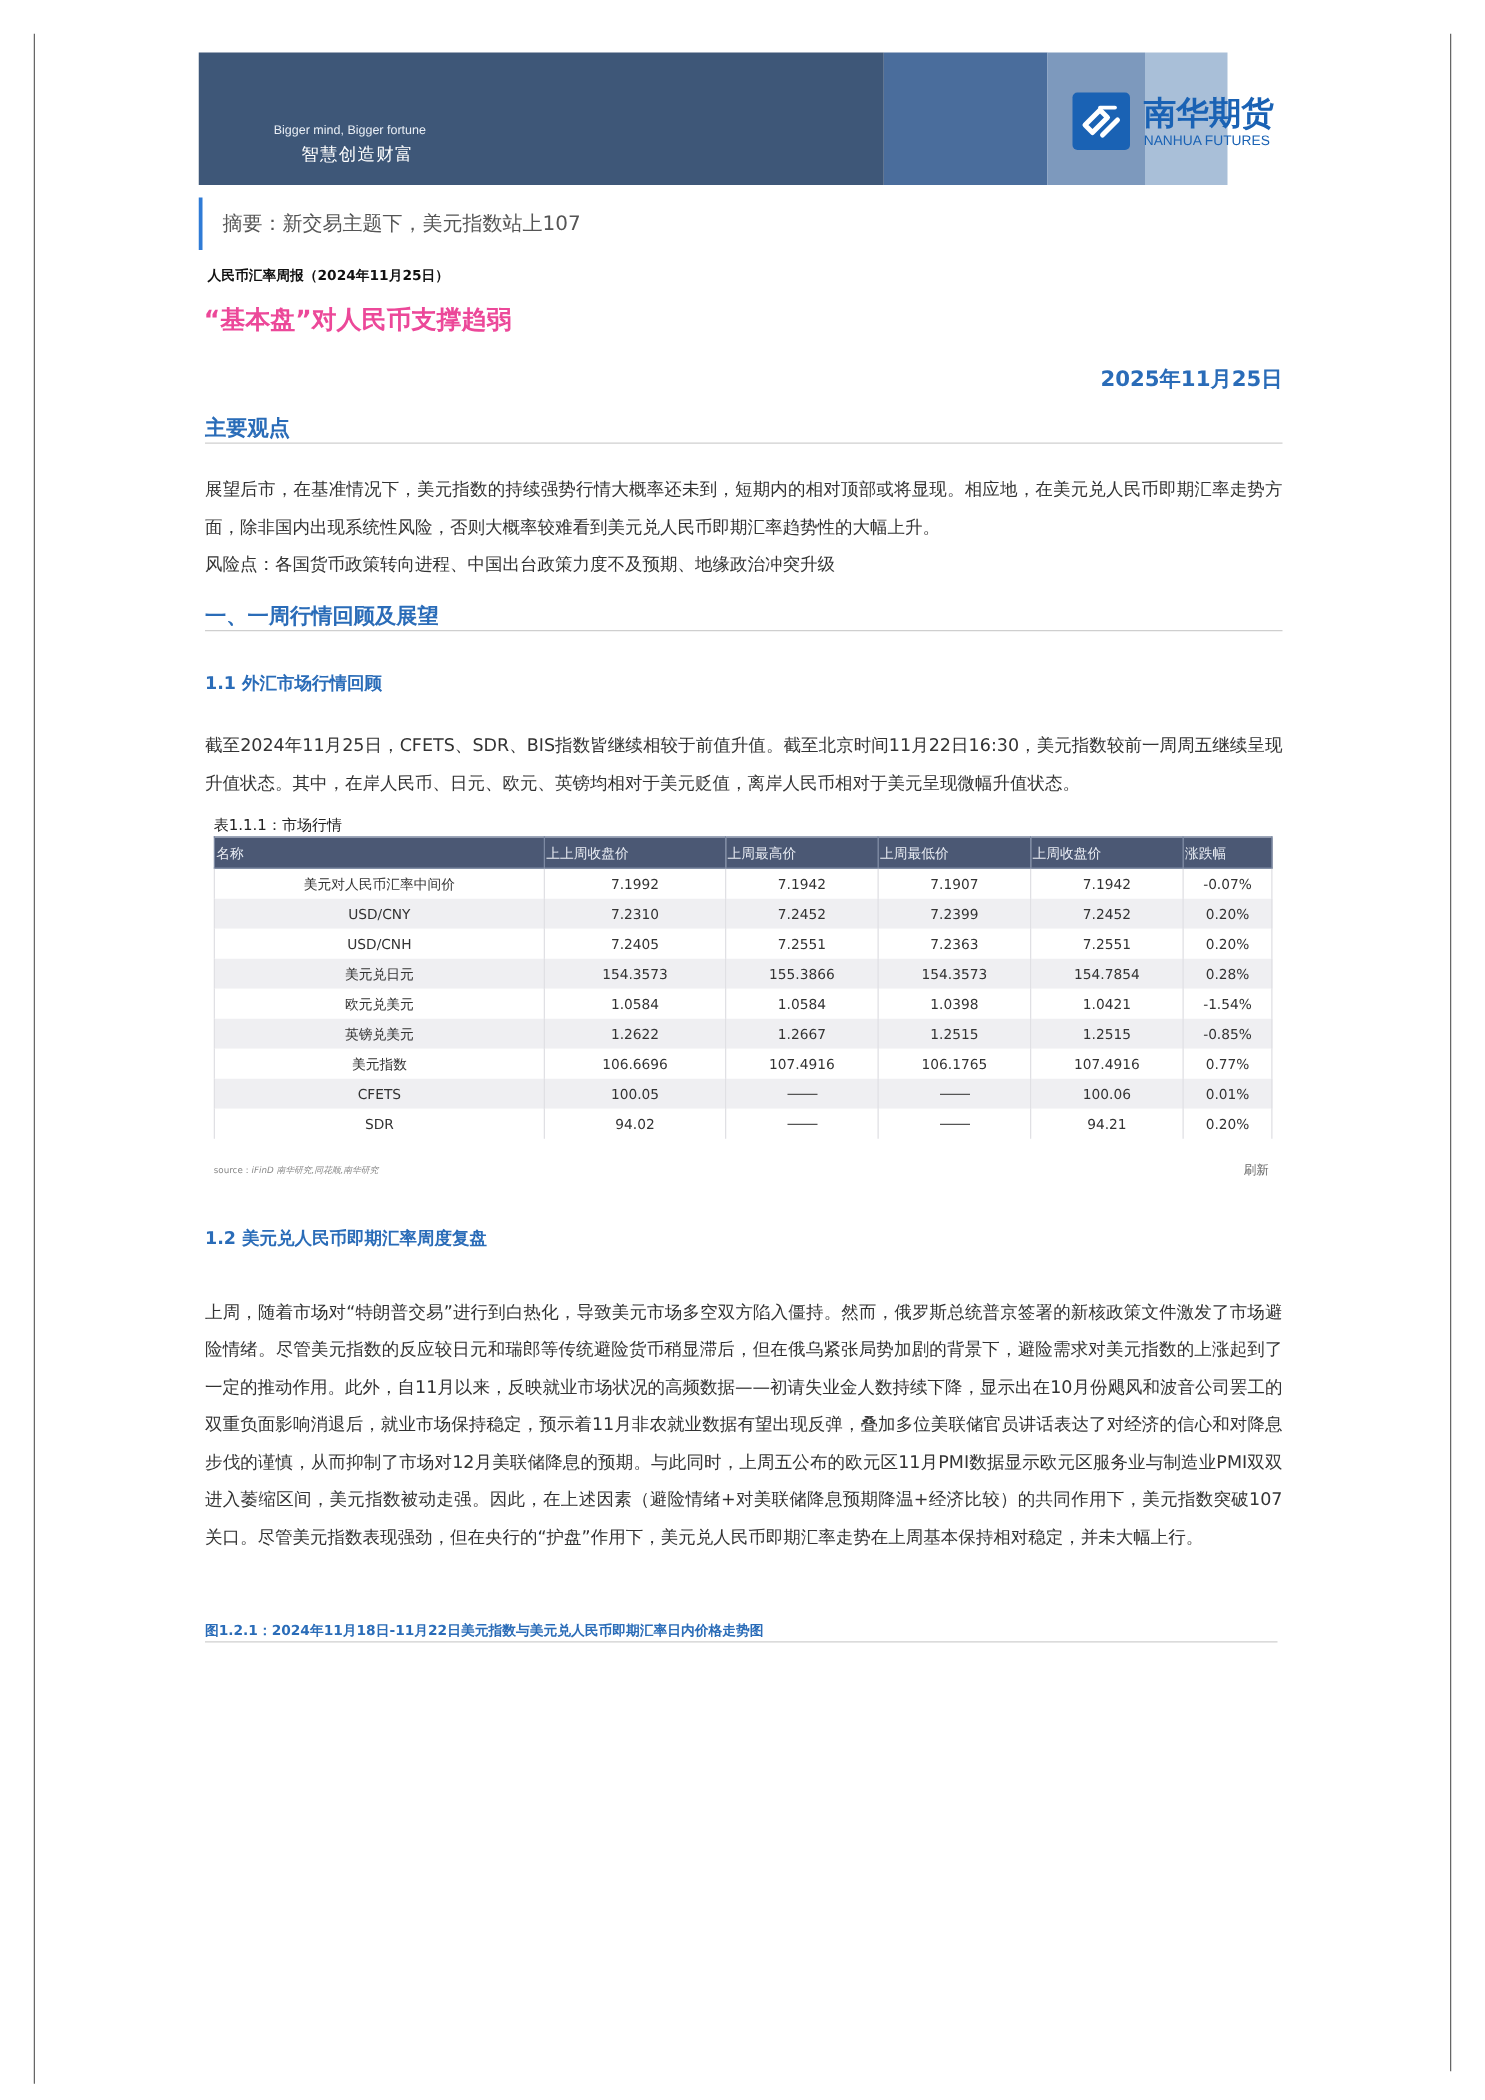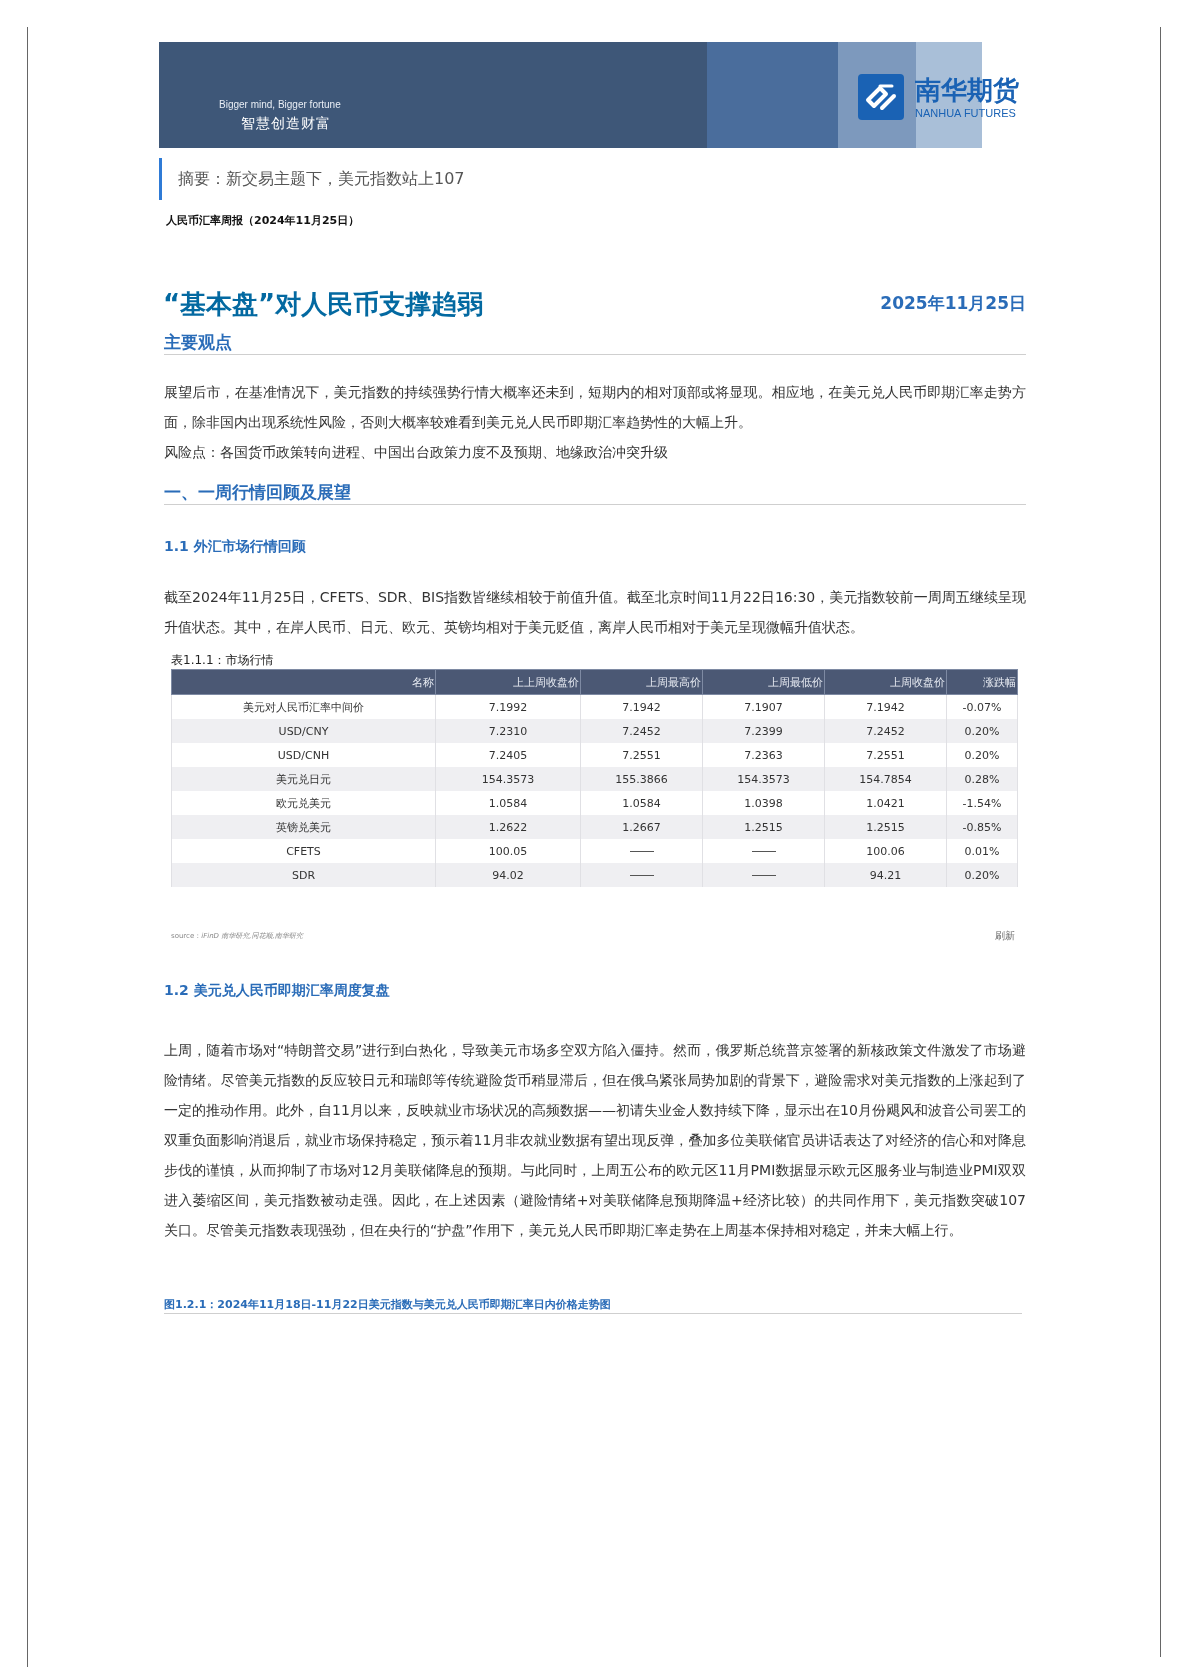--- a/index.html
+++ b/index.html
@@ -15,33 +15,33 @@
   .banner-right { width:66px; height:100%; background:#a9bfd8; }
   .slogan-en { position:absolute; left:60px; top:57px; color:#e9eef5; font-size:10px; font-family:"Liberation Sans", sans-serif; }
   .slogan-cn { position:absolute; left:82px; top:73px; color:#ffffff; font-size:14px; letter-spacing:1px; }
   .logo-mark { position:absolute; left:20px; top:32px; width:46px; height:46px; background:#1a62b4; border-radius:4px; }
   .logo-mark svg { width:46px; height:46px; }
   .logo-cn { position:absolute; left:77px; top:31px; color:#1a62b4; font-size:26px; font-weight:bold; white-space:nowrap; }
   .logo-en { position:absolute; left:77px; top:65px; color:#1a62b4; font-size:11px; font-weight:normal; font-family:"Liberation Sans", sans-serif; white-space:nowrap; }
 
   .summary { position:absolute; left:159px; top:158px; height:42px; border-left:3px solid #2f7bd6; padding-left:16px; line-height:42px; font-size:16px; color:#555; }
   .report-tag { position:absolute; left:166px; top:213px; font-size:11px; font-weight:bold; color:#111; }
-  .main-title { position:absolute; left:163px; top:242px; font-size:26px; font-weight:bold; color:#0369a1;margin-top:45px; }
+  .main-title { position:absolute; left:163px; top:242px; font-size:20px; font-weight:bold; color:#ec4899; }
   .report-date { position:absolute; right:162px; top:292px; font-size:17px; font-weight:bold; color:#2a6cb8; }
 
   .h-section { position:absolute; left:164px; font-weight:bold; color:#2a6cb8; }
   .h-rule { position:absolute; left:164px; width:862px; height:1px; background:#cfcfcf; }
   .h1 { font-size:17px; }
   .h2 { font-size:14px; }
 
   .para { position:absolute; left:164px; width:862px; font-size:14px; line-height:30px; color:#333; text-align:justify; }
 
   .table-caption { position:absolute; left:171px; top:652px; font-size:12px; color:#222; }
   table.mkt { position:absolute; left:171px; top:669px; width:847px; border-collapse:collapse; font-size:11px; font-family:"DejaVu Sans", sans-serif; }
-  table.mkt th { background:#4b5874; color:#e8ecf3; font-weight:normal; height:22px; border:1px solid #7e8aa3; text-align:right; }
+  table.mkt th { background:#4b5874; color:#e8ecf3; font-weight:normal; height:22px; border:1px solid #7e8aa3; text-align:left; }
   table.mkt td { height:22px; text-align:center; color:#333; border-left:1px solid #e0e0e4; border-right:1px solid #e0e0e4; }
   table.mkt tr:nth-child(even) td { background:#efeff2; }
   table.mkt tr:nth-child(odd) td { background:#ffffff; }
   .dash { display:inline-block; width:24px; height:1px; background:#555; vertical-align:middle; }
   .table-source { position:absolute; left:171px; top:931px; font-size:7px; color:#888;text-align:center; }
   .table-source i { font-style:italic; }
   .refresh { position:absolute; left:995px; top:929px; font-size:10px; color:#666; }
 
   .fig-caption { position:absolute; left:164px; top:1297px; font-size:11px; font-weight:bold; color:#2a6cb8; }
   .fig-rule { position:absolute; left:164px; top:1313px; width:858px; height:1px; background:#cfcfcf; }
@@ -143,20 +143,28 @@
       </tr>
       <tr>
         <td>英镑兑美元</td>
         <td>1.2622</td>
         <td>1.2667</td>
         <td>1.2515</td>
         <td>1.2515</td>
         <td>-0.85%</td>
       </tr>
       <tr>
+        <td>美元指数</td>
+        <td>106.6696</td>
+        <td>107.4916</td>
+        <td>106.1765</td>
+        <td>107.4916</td>
+        <td>0.77%</td>
+      </tr>
+      <tr>
         <td>CFETS</td>
         <td>100.05</td>
         <td><span class="dash"></span></td>
         <td><span class="dash"></span></td>
         <td>100.06</td>
         <td>0.01%</td>
       </tr>
       <tr>
         <td>SDR</td>
         <td>94.02</td>

